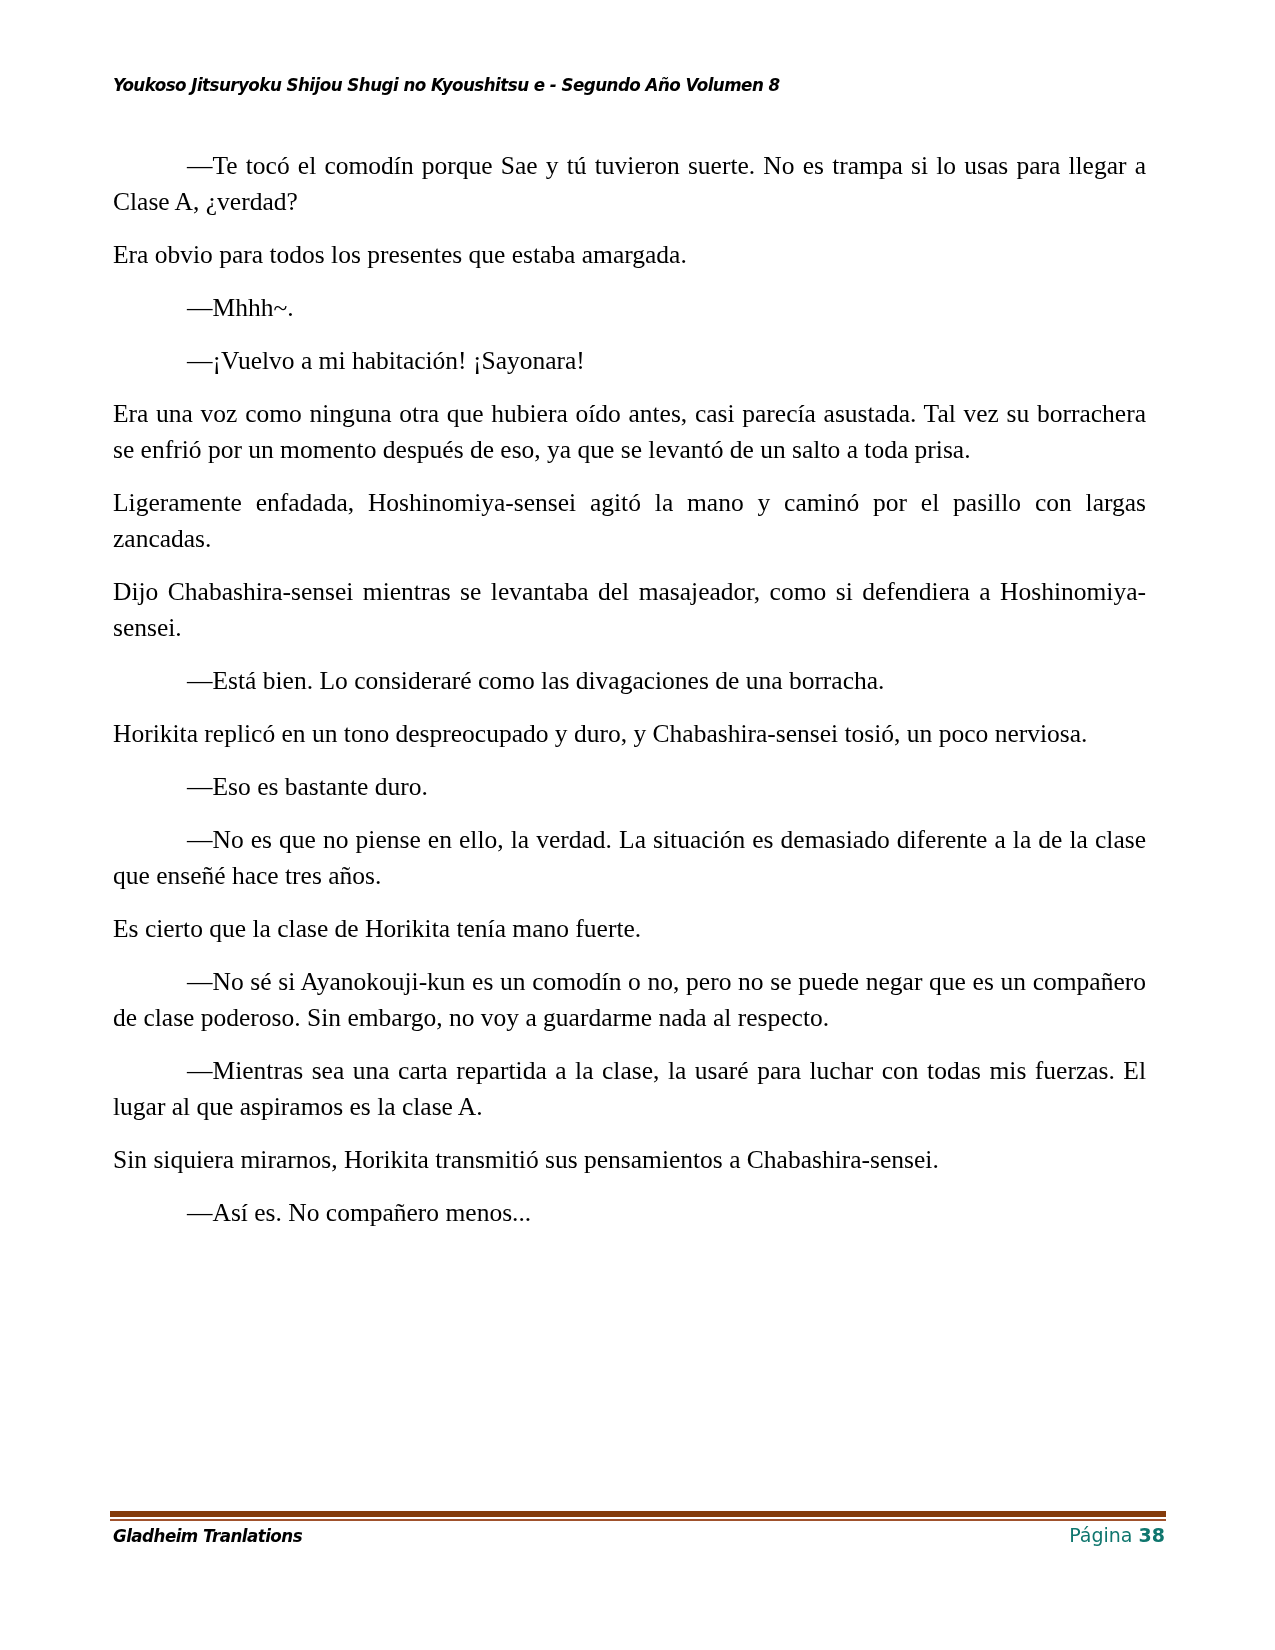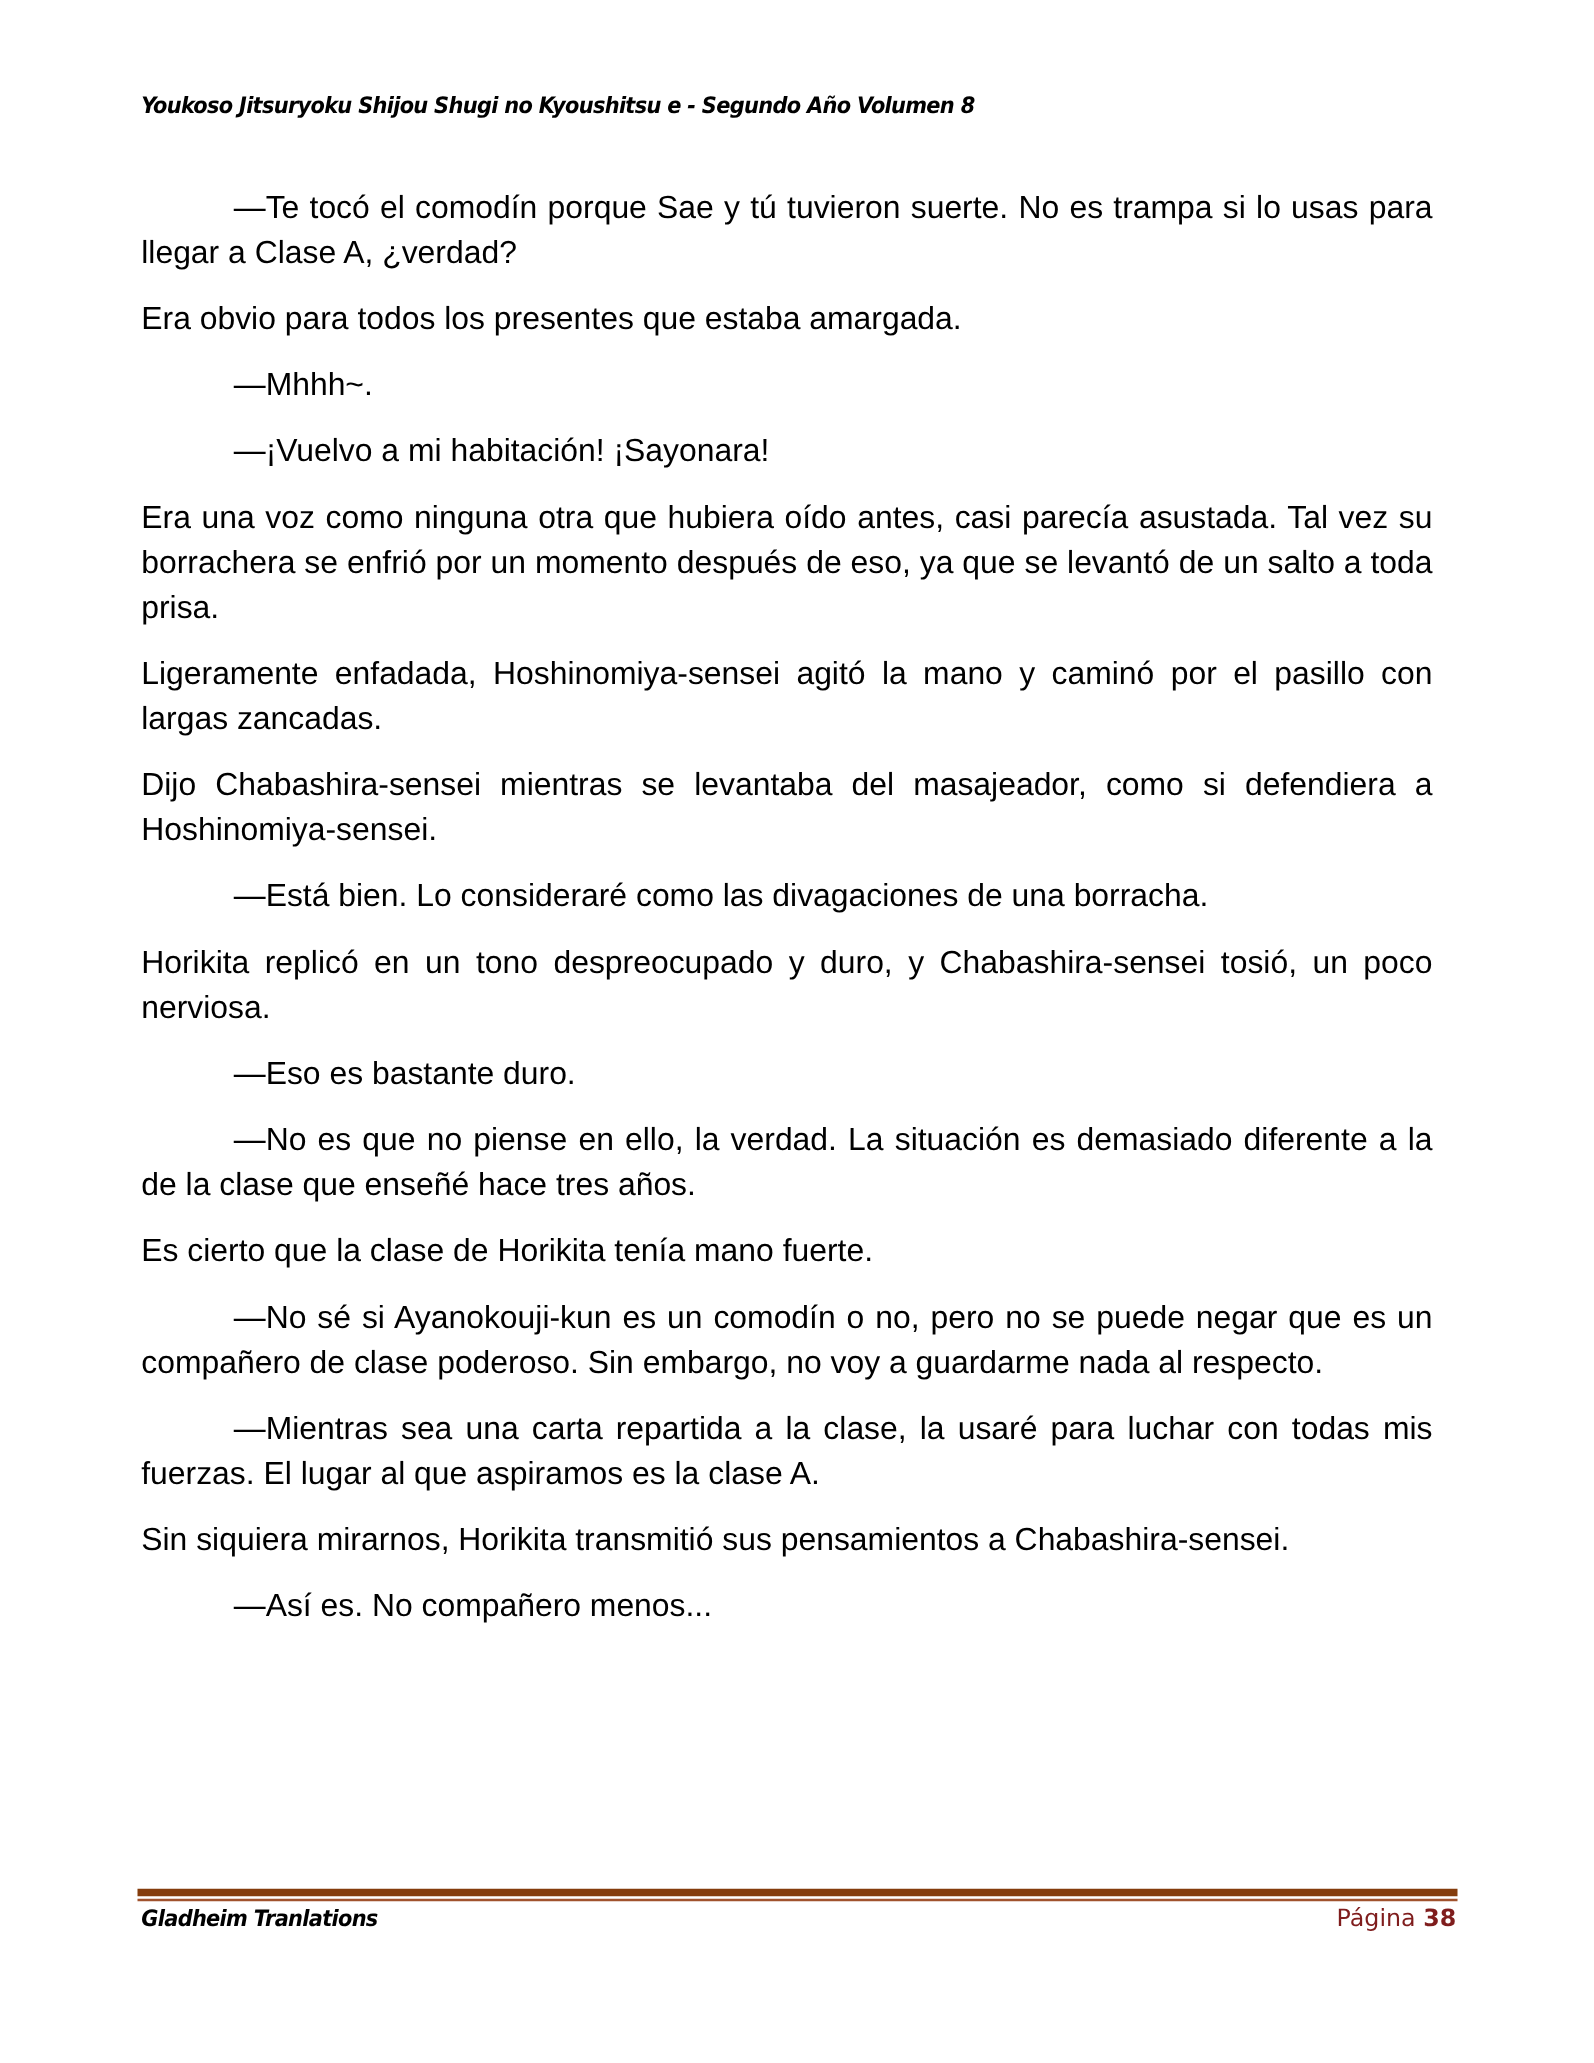--- a/index.html
+++ b/index.html
@@ -7,35 +7,35 @@
   .header {
     position:absolute; left:113px; top:74px; width:1050px;
     font-family:"DejaVu Sans", sans-serif; font-weight:bold; font-style:italic;
     font-size:18px; letter-spacing:-0.6px; color:#000;
     transform:scaleX(0.93); transform-origin:left center; white-space:nowrap;
   }
   .body-text {
     position:absolute; left:113px; top:148px; width:1050px;
     font-family:"Liberation Sans", sans-serif; font-size:25.5px; line-height:36px;
   }
-  .para { margin:0 17px 17px 0; text-align:justify; }
+  .para { margin:0 17px 17px 0; text-align:justify;font-family:Liberation Serif, serif; }
   .para.dialog { text-indent:74px; }
   .footer-rule {
     position:absolute; left:110px; top:1511px; width:1056px; height:10px;
   }
   .footer-rule .thick { position:absolute; left:0; top:0; width:100%; height:6px; background:#843c0c; }
   .footer-rule .thin { position:absolute; left:0; top:8px; width:100%; height:2px; background:#a0522d; }
   .footer-left {
     position:absolute; left:113px; top:1525px;
     font-family:"DejaVu Sans", sans-serif; font-weight:bold; font-style:italic;
     font-size:18px; letter-spacing:-0.6px; transform:scaleX(0.93); transform-origin:left center;
   }
   .footer-right {
     position:absolute; right:110px; top:1524px;
-    font-family:"DejaVu Sans", sans-serif; font-size:19px; color:#7f1d1d;
+    font-family:"DejaVu Sans", sans-serif; font-size:19px; color:#0f766e;
   }
   .footer-right .pnum { font-weight:bold; }
 </style>
 </head>
 <body>
 
 <div class="header">Youkoso Jitsuryoku Shijou Shugi no Kyoushitsu e - Segundo Año Volumen 8</div>
 
 <div class="body-text">
   <p class="para dialog">—Te tocó el comodín porque Sae y tú tuvieron suerte. No es trampa si lo usas para llegar a Clase A, ¿verdad?</p>

